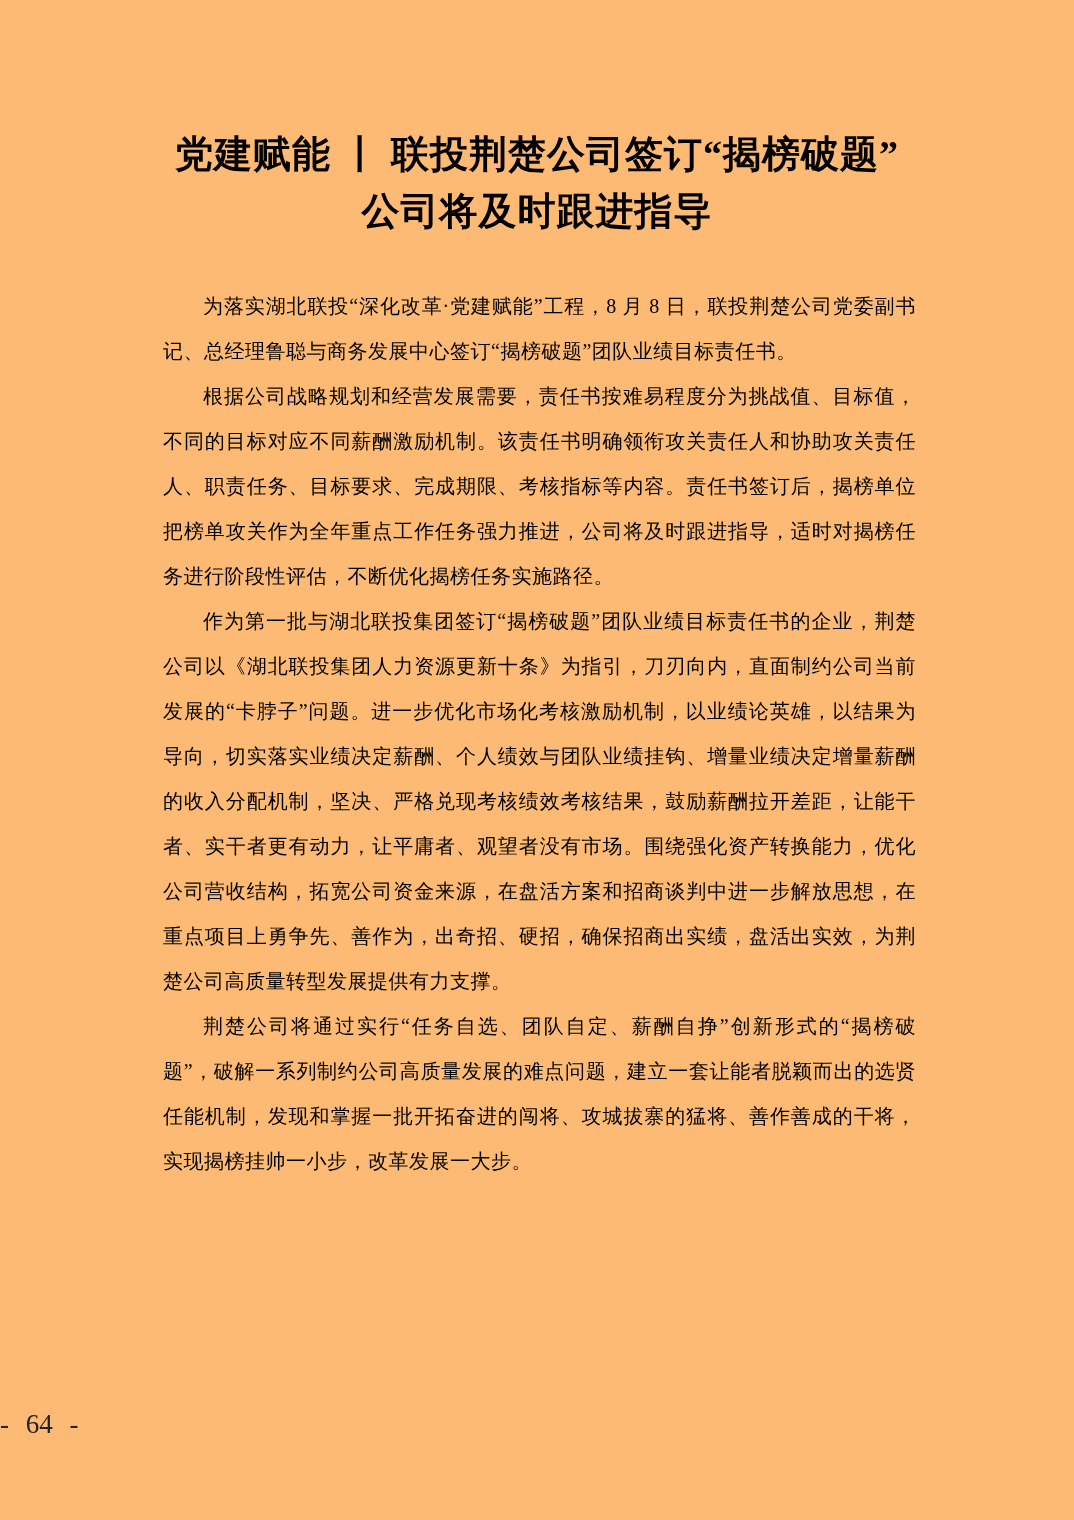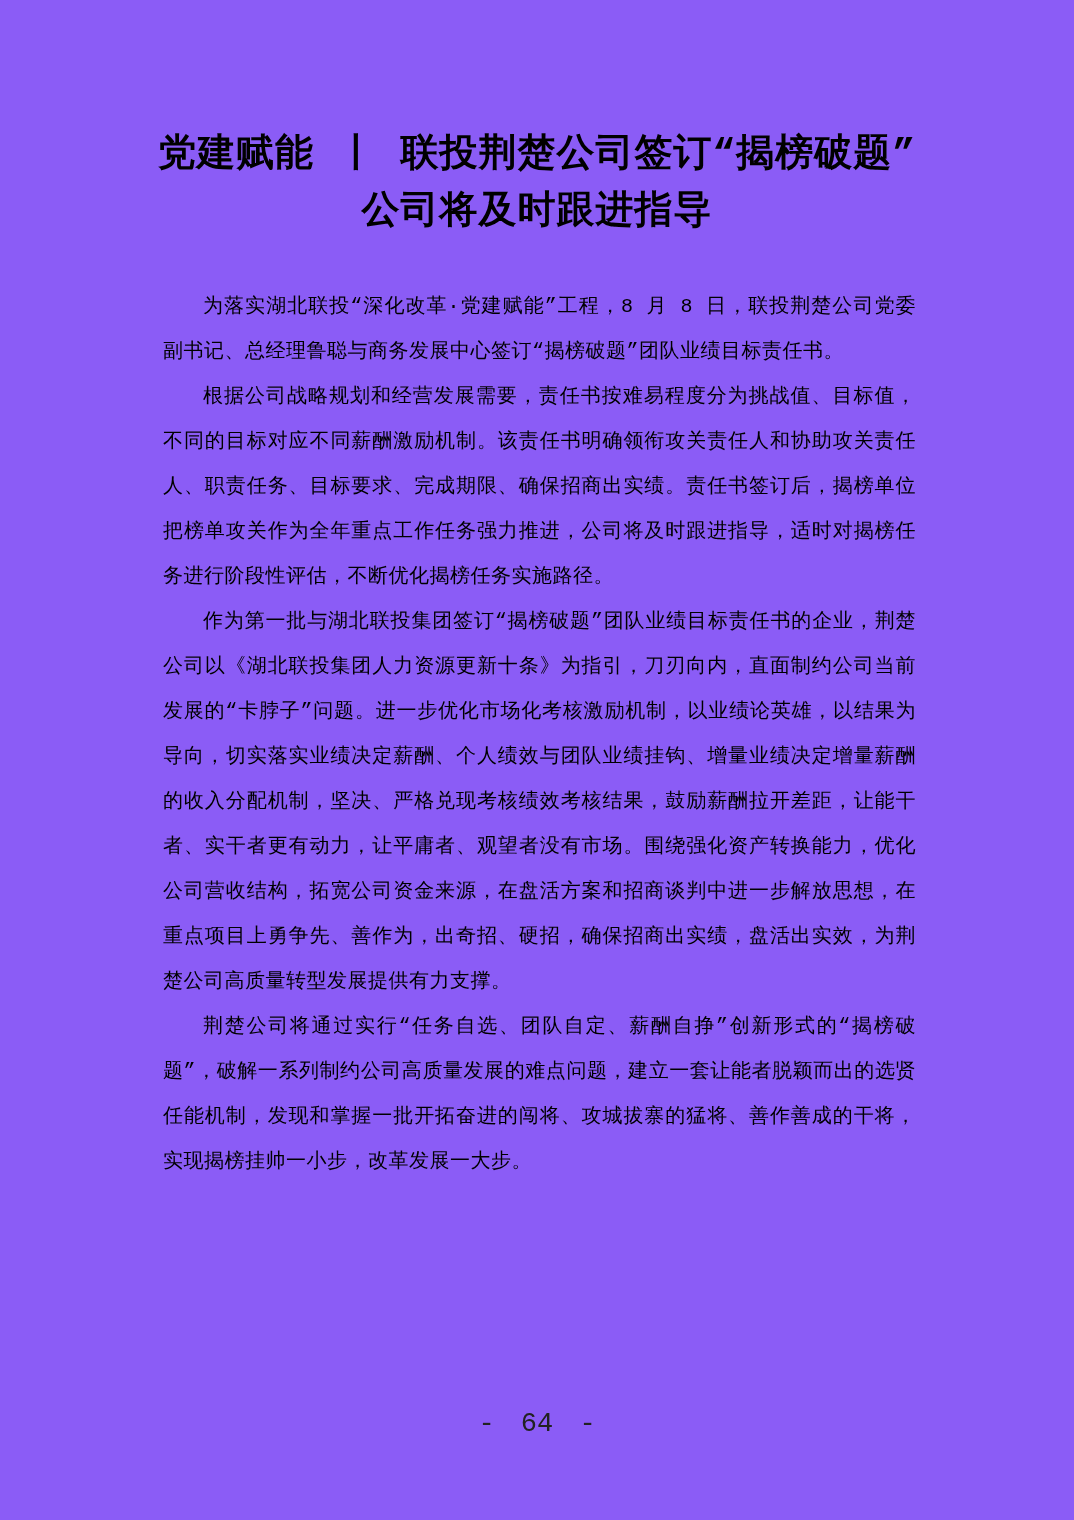--- a/index.html
+++ b/index.html
@@ -11,22 +11,21 @@
     width: 1074px;
     height: 1520px;
     position: relative;
     font-family: "Liberation Serif", "DejaVu Serif", serif;
     color: #000000;
     overflow: hidden;
   }
   .page {
     position: absolute;
     inset: 0;
-    background: #8b5cf6;
-    font-family: Liberation Mono, monospace;
+    background: #fdba74;
   }
   .title {
     margin: 0;
     padding: 126px 120px 0 120px;
     text-align: center;
     font-size: 38px;
     font-weight: bold;
     line-height: 57px;
     letter-spacing: 1px;
   }
@@ -42,39 +41,38 @@
     line-height: 45px;
     text-align: justify;
     text-indent: 2em;
     letter-spacing: 0.5px;
   }
   .footer {
     position: absolute;
     left: 0;
     right: 0;
     top: 1404px;
-    text-align: center;
     font-size: 27px;
     line-height: 40px;
     word-spacing: 10px;
     color: #222222;
   }
 </style>
 </head>
 <body>
 
 <div class="page">
 
   <h1 class="title">
     <span class="title-line">党建赋能 丨 联投荆楚公司签订“揭榜破题”</span>
     <span class="title-line">公司将及时跟进指导</span>
   </h1>
 
   <div class="content">
     <p>为落实湖北联投“深化改革·党建赋能”工程，8 月 8 日，联投荆楚公司党委副书记、总经理鲁聪与商务发展中心签订“揭榜破题”团队业绩目标责任书。</p>
-    <p>根据公司战略规划和经营发展需要，责任书按难易程度分为挑战值、目标值，不同的目标对应不同薪酬激励机制。该责任书明确领衔攻关责任人和协助攻关责任人、职责任务、目标要求、完成期限、确保招商出实绩。责任书签订后，揭榜单位把榜单攻关作为全年重点工作任务强力推进，公司将及时跟进指导，适时对揭榜任务进行阶段性评估，不断优化揭榜任务实施路径。</p>
+    <p>根据公司战略规划和经营发展需要，责任书按难易程度分为挑战值、目标值，不同的目标对应不同薪酬激励机制。该责任书明确领衔攻关责任人和协助攻关责任人、职责任务、目标要求、完成期限、考核指标等内容。责任书签订后，揭榜单位把榜单攻关作为全年重点工作任务强力推进，公司将及时跟进指导，适时对揭榜任务进行阶段性评估，不断优化揭榜任务实施路径。</p>
     <p>作为第一批与湖北联投集团签订“揭榜破题”团队业绩目标责任书的企业，荆楚公司以《湖北联投集团人力资源更新十条》为指引，刀刃向内，直面制约公司当前发展的“卡脖子”问题。进一步优化市场化考核激励机制，以业绩论英雄，以结果为导向，切实落实业绩决定薪酬、个人绩效与团队业绩挂钩、增量业绩决定增量薪酬的收入分配机制，坚决、严格兑现考核绩效考核结果，鼓励薪酬拉开差距，让能干者、实干者更有动力，让平庸者、观望者没有市场。围绕强化资产转换能力，优化公司营收结构，拓宽公司资金来源，在盘活方案和招商谈判中进一步解放思想，在重点项目上勇争先、善作为，出奇招、硬招，确保招商出实绩，盘活出实效，为荆楚公司高质量转型发展提供有力支撑。</p>
     <p>荆楚公司将通过实行“任务自选、团队自定、薪酬自挣”创新形式的“揭榜破题”，破解一系列制约公司高质量发展的难点问题，建立一套让能者脱颖而出的选贤任能机制，发现和掌握一批开拓奋进的闯将、攻城拔寨的猛将、善作善成的干将，实现揭榜挂帅一小步，改革发展一大步。</p>
   </div>
 
   <div class="footer">- 64 -</div>
 
 </div>
 
 </body></html>

